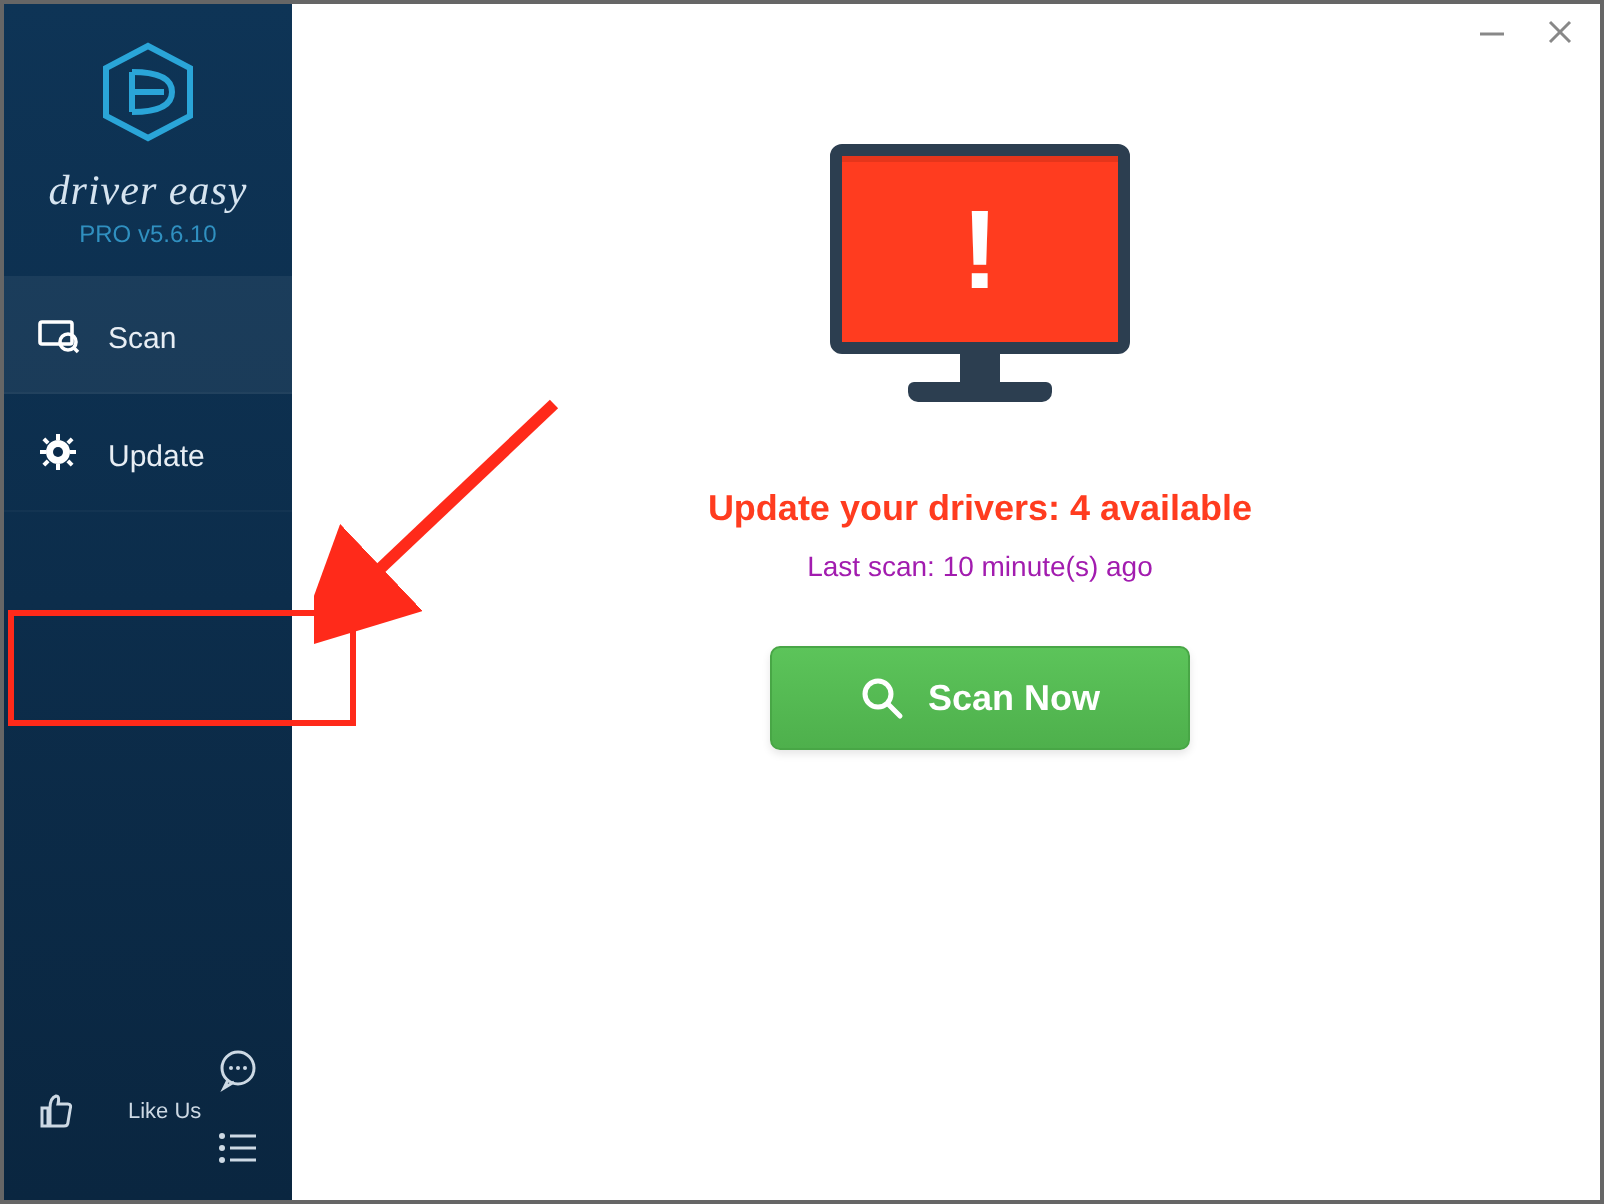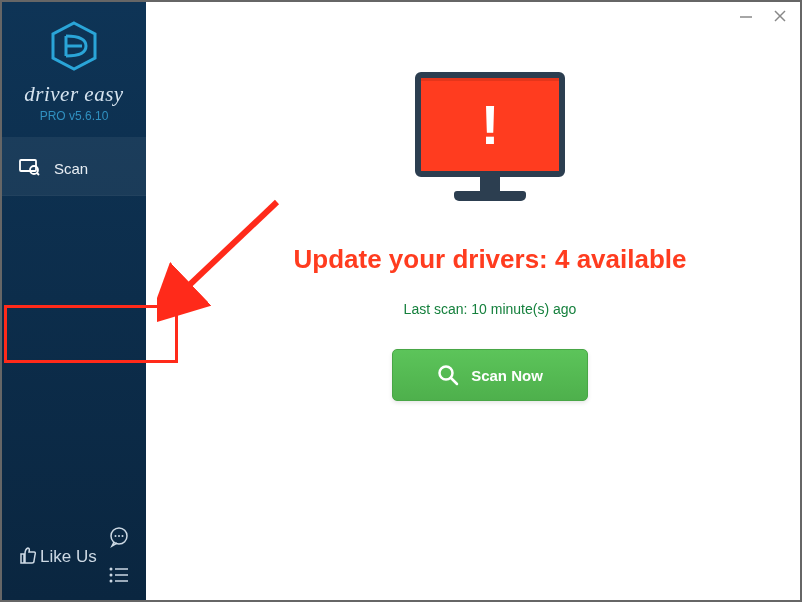--- a/index.html
+++ b/index.html
@@ -107,22 +107,22 @@
       margin-top: auto;
       padding: 12px 16px;
       display: flex;
       align-items: center;
       justify-content: space-between;
       color: #cdd9e4;
     }
     .like-us {
       display: flex;
       align-items: center;
-      gap: 2px;
-      font-size: 17px;
+      gap: 26px;
+      font-size: 11px;
     }
     .footer-right {
       display: flex;
       flex-direction: column;
       gap: 14px;
       align-items: center;
     }
     .main {
       position: absolute;
       left: 178px;
@@ -167,34 +167,34 @@
     }
     .monitor-base {
       width: 72px;
       height: 10px;
       background: #2c3e50;
       border-radius: 3px 3px 5px 5px;
       margin: 0 auto;
     }
     .headline {
       color: #ff3c1f;
-      font-size: 26px;
+      font-size: 18px;
       font-weight: 700;
-      margin-bottom: 26px;
+      margin-bottom: 10px;
     }
     .subtext {
-      color: #15803d;
+      color: #a21caf;
       font-size: 14px;
       margin-bottom: 32px;
     }
     .scan-btn {
       background: linear-gradient(180deg, #5cc45a 0%, #4eb04c 100%);
       border: 1px solid #48a646;
       color: #fff;
-      font-size: 15px;
+      font-size: 18px;
       font-weight: 700;
       padding: 14px 44px;
       border-radius: 5px;
       cursor: pointer;
       display: inline-flex;
       align-items: center;
       gap: 12px;
       box-shadow: 0 2px 4px rgba(0,0,0,0.1);
     }
     .scan-btn .mag {
@@ -243,20 +243,37 @@
   <div class="nav">
     <div class="nav-item active">
       <span class="icon">
         <svg width="22" height="22" viewBox="0 0 22 22">
             <rect x="2" y="5" width="16" height="11" rx="1" fill="none" stroke="#fff" stroke-width="1.8"></rect>
             <circle cx="16" cy="15" r="4" fill="none" stroke="#fff" stroke-width="1.8"></circle>
             <line x1="19" y1="18" x2="21" y2="20" stroke="#fff" stroke-width="1.8"></line>
           </svg>
       </span>
       <span>Scan</span>
+    </div>
+    <div class="nav-item">
+      <span class="icon">
+        <svg width="22" height="22" viewBox="0 0 22 22">
+            <circle cx="11" cy="11" r="6" fill="#fff"></circle>
+            <rect x="10" y="2" width="2" height="3" fill="#fff"></rect>
+            <rect x="10" y="17" width="2" height="3" fill="#fff"></rect>
+            <rect x="2" y="10" width="3" height="2" fill="#fff"></rect>
+            <rect x="17" y="10" width="3" height="2" fill="#fff"></rect>
+            <rect x="4" y="4" width="2" height="3" fill="#fff" transform="rotate(-45 5 5.5)"></rect>
+            <rect x="16" y="15" width="2" height="3" fill="#fff" transform="rotate(-45 17 16.5)"></rect>
+            <rect x="16" y="4" width="2" height="3" fill="#fff" transform="rotate(45 17 5.5)"></rect>
+            <rect x="4" y="15" width="2" height="3" fill="#fff" transform="rotate(45 5 16.5)"></rect>
+            <circle cx="11" cy="11" r="2.5" fill="#0a2a4a"></circle>
+          </svg>
+      </span>
+      <span>Update</span>
     </div>
   </div>
 
   <div class="sidebar-footer">
     <div class="like-us">
       <span>
         <svg width="20" height="20" viewBox="0 0 20 20">
             <path d="M3 9 H6 V18 H3 Z M7 9 Q7 4 10 3 Q12 3 11 7 L16 7 Q18 7 17 10 L16 16 Q16 18 14 18 H7 Z" fill="none" stroke="#cdd9e4" stroke-width="1.5"></path>
           </svg>
       </span>

